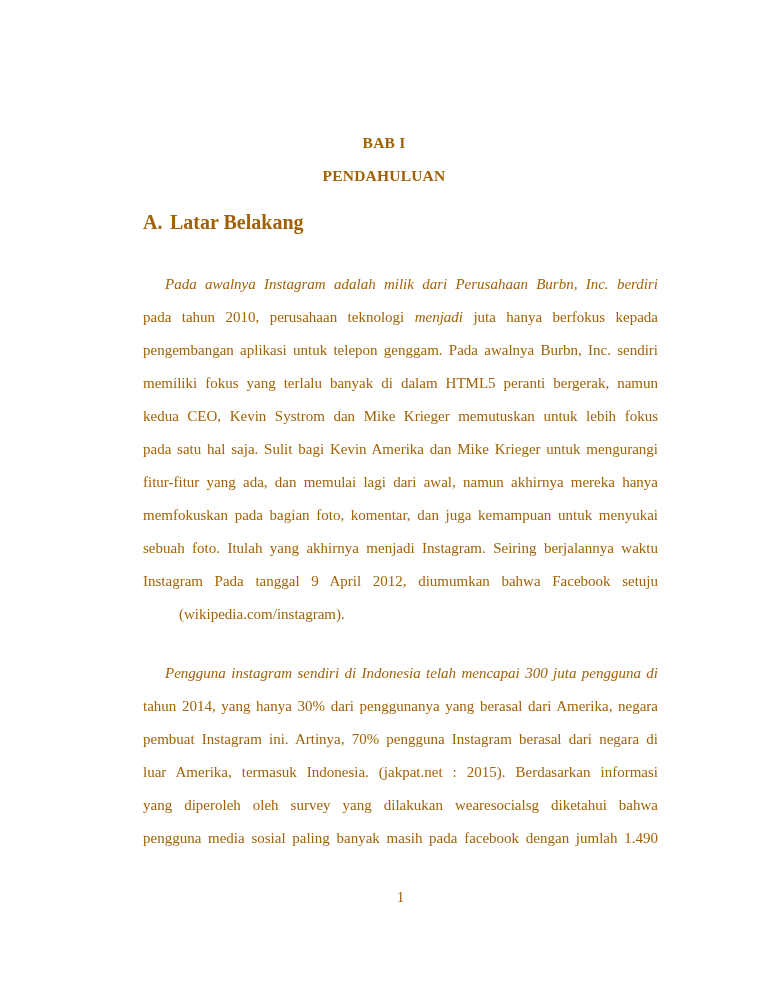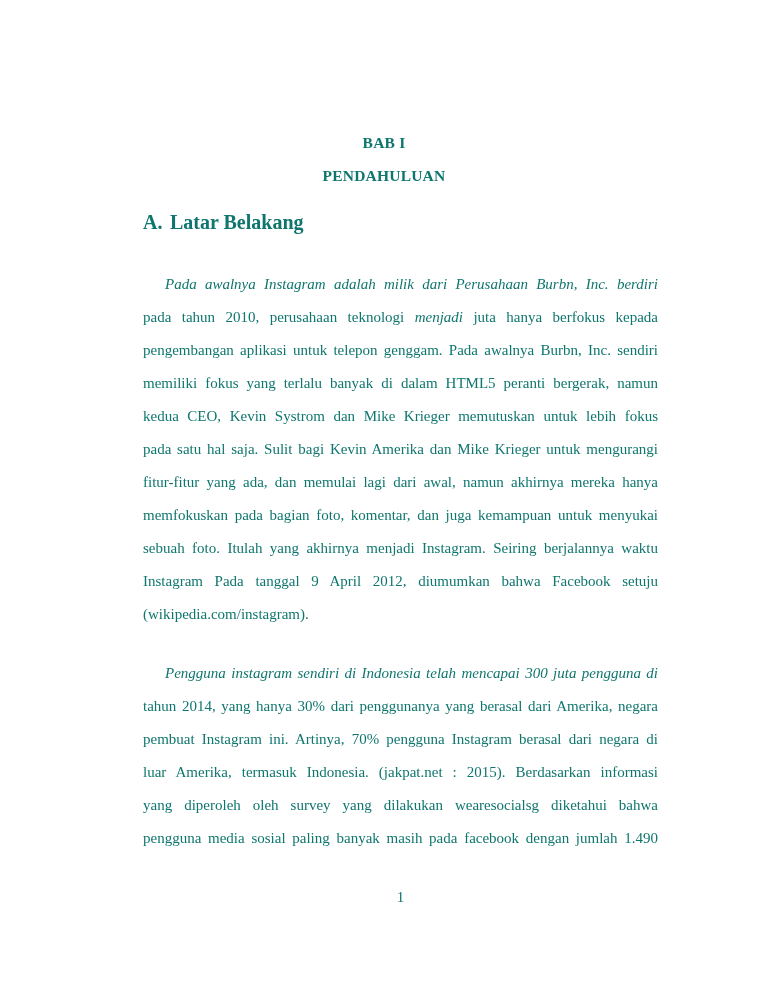--- a/index.html
+++ b/index.html
@@ -6,21 +6,21 @@
     margin: 0;
     padding: 0;
     background: #ffffff;
   }
   .page {
     position: relative;
     width: 768px;
     height: 994px;
     background: #ffffff;
     font-family: "Liberation Serif", "DejaVu Serif", serif;
-    color: #0f766e;
+    color: #a16207;
     overflow: hidden;
   }
   .title-block {
     position: absolute;
     top: 126px;
     left: 0;
     width: 768px;
     text-align: center;
     font-weight: 700;
     font-size: 15.5px;
@@ -50,20 +50,21 @@
   .paragraph { margin: 0; }
   .paragraph + .paragraph { margin-top: 26px; }
   .line {
     text-align: justify;
     text-align-last: justify;
   }
   .line.indent { text-indent: 22px; font-style: italic; }
   .line.last {
     text-align: left;
     text-align-last: left;
+    margin-left: 36px;
   }
   .page-number {
     position: absolute;
     top: 884px;
     left: 143px;
     width: 515px;
     text-align: center;
     font-size: 15px;
     line-height: 26px;
   }

